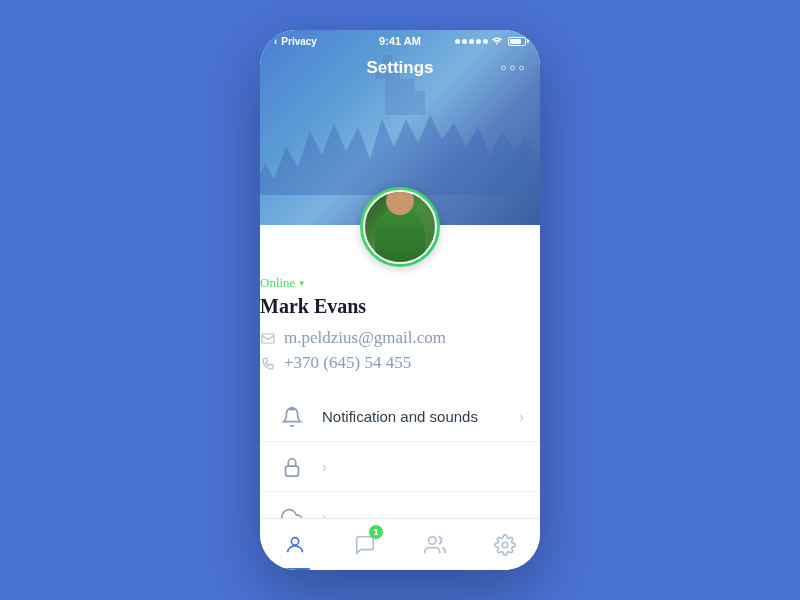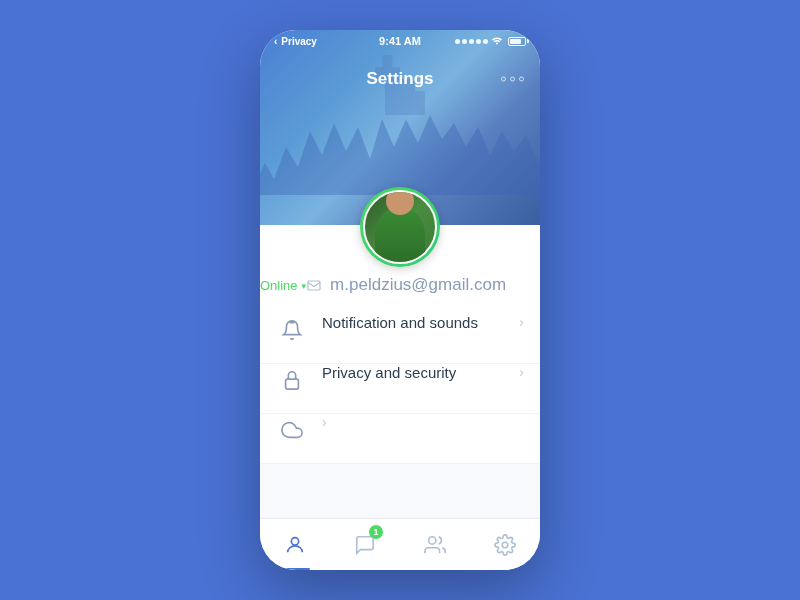--- a/index.html
+++ b/index.html
@@ -149,21 +149,21 @@
       left: 50%;
       transform: translateX(-50%);
       width: 50px;
       height: 60px;
       background: rgba(80, 120, 190, 0.3);
       clip-path: polygon(20% 100%, 20% 40%, 0% 40%, 0% 20%, 15% 20%, 15% 0%, 35% 0%, 35% 20%, 50% 20%, 50% 40%, 80% 40%, 80% 60%, 100% 60%, 100% 100%);
     }
 
     .header-title-bar {
       position: absolute;
-      top: 33px;
+      top: 22px;
       left: 0;
       right: 0;
       display: flex;
       align-items: center;
       justify-content: center;
       padding: 6px 16px;
     }
 
     .header-title {
       color: #fff;
@@ -242,23 +242,24 @@
       left: 50%;
       transform: translateX(-50%);
     }
 
     
     .profile-section {
       padding-top: 50px;
       padding-bottom: 14px;
       background: #fff;
       display: flex;
-      flex-direction: row;
-      align-items: center;
+      flex-direction: column;
+      align-items: flex-start;
       flex-shrink: 0;
+      font-family: Liberation Serif, serif;
     }
 
     .online-badge {
       display: flex;
       align-items: center;
       gap: 4px;
       color: #4cd964;
       font-size: 13px;
       font-weight: 500;
       margin-bottom: 4px;
@@ -297,21 +298,21 @@
 
     
     .settings-list {
       flex: 1;
       background: #f7f9fc;
       overflow-y: auto;
     }
 
     .settings-item {
       display: flex;
-      align-items: flex-start;
+      align-items: center;
       padding: 0 16px;
       height: 50px;
       background: #fff;
       border-bottom: 1px solid #f0f2f5;
       cursor: pointer;
       position: relative;
     }
 
     .settings-item-icon {
       width: 32px;
@@ -467,28 +468,37 @@
         </div>
       </div>
     </div>
   </div>
 
   <div class="profile-section">
     <div class="online-badge">
       <span>Online</span>
       <span class="online-chevron">▾</span>
     </div>
+    <div class="profile-name">Mark Evans</div>
     <div class="profile-detail">
       <span class="detail-icon">
         <svg width="14" height="11" viewBox="0 0 14 11" fill="none" stroke="#b0bfd4" stroke-width="1.2">
           <rect x="1" y="1" width="12" height="9" rx="1"></rect>
           <path d="M1 2.5l6 4 6-4"></path>
         </svg>
       </span>
       <span>m.peldzius@gmail.com</span>
+    </div>
+    <div class="profile-detail">
+      <span class="detail-icon">
+        <svg width="12" height="13" viewBox="0 0 12 13" fill="none" stroke="#b0bfd4" stroke-width="1.2">
+          <path d="M2 1.5c-.5 0-1 .5-1 1 0 6 4.5 9.5 9 9.5.5 0 1-.5 1-1V8.5c0-.5-.3-.8-.7-.9l-2-.5c-.4-.1-.8.1-1 .4l-.6.9c-1.3-.7-2.1-1.5-2.8-2.8l.9-.6c.3-.2.5-.6.4-1L4.9 2.2C4.8 1.8 4.5 1.5 4 1.5H2z"></path>
+        </svg>
+      </span>
+      <span>+370 (645) 54 455</span>
     </div>
   </div>
 
   <div class="settings-list">
 
     <div class="settings-item">
       <div class="settings-item-icon">
         <svg class="icon-svg" viewBox="0 0 24 24" fill="none" stroke="currentColor" stroke-width="1.8">
           <path d="M18 8A6 6 0 0 0 6 8c0 7-3 9-3 9h18s-3-2-3-9"></path>
           <path d="M13.73 21a2 2 0 0 1-3.46 0"></path>
@@ -499,21 +509,20 @@
       <span class="settings-item-chevron">›</span>
     </div>
 
     <div class="settings-item">
       <div class="settings-item-icon">
         <svg class="icon-svg" viewBox="0 0 24 24" fill="none" stroke="currentColor" stroke-width="1.8">
           <rect x="5" y="11" width="14" height="11" rx="2"></rect>
           <path d="M8 11V7a4 4 0 0 1 8 0v4"></path>
         </svg>
       </div>
-      <span class="settings-item-label">Privacy and security</span>
       <span class="settings-item-chevron">›</span>
     </div>
 
     <div class="settings-item">
       <div class="settings-item-icon">
         <svg class="icon-svg" viewBox="0 0 24 24" fill="none" stroke="currentColor" stroke-width="1.8">
           <path d="M18 10h-1.26A8 8 0 1 0 9 20h9a5 5 0 0 0 0-10z"></path>
         </svg>
       </div>
       <span class="settings-item-chevron">›</span>

